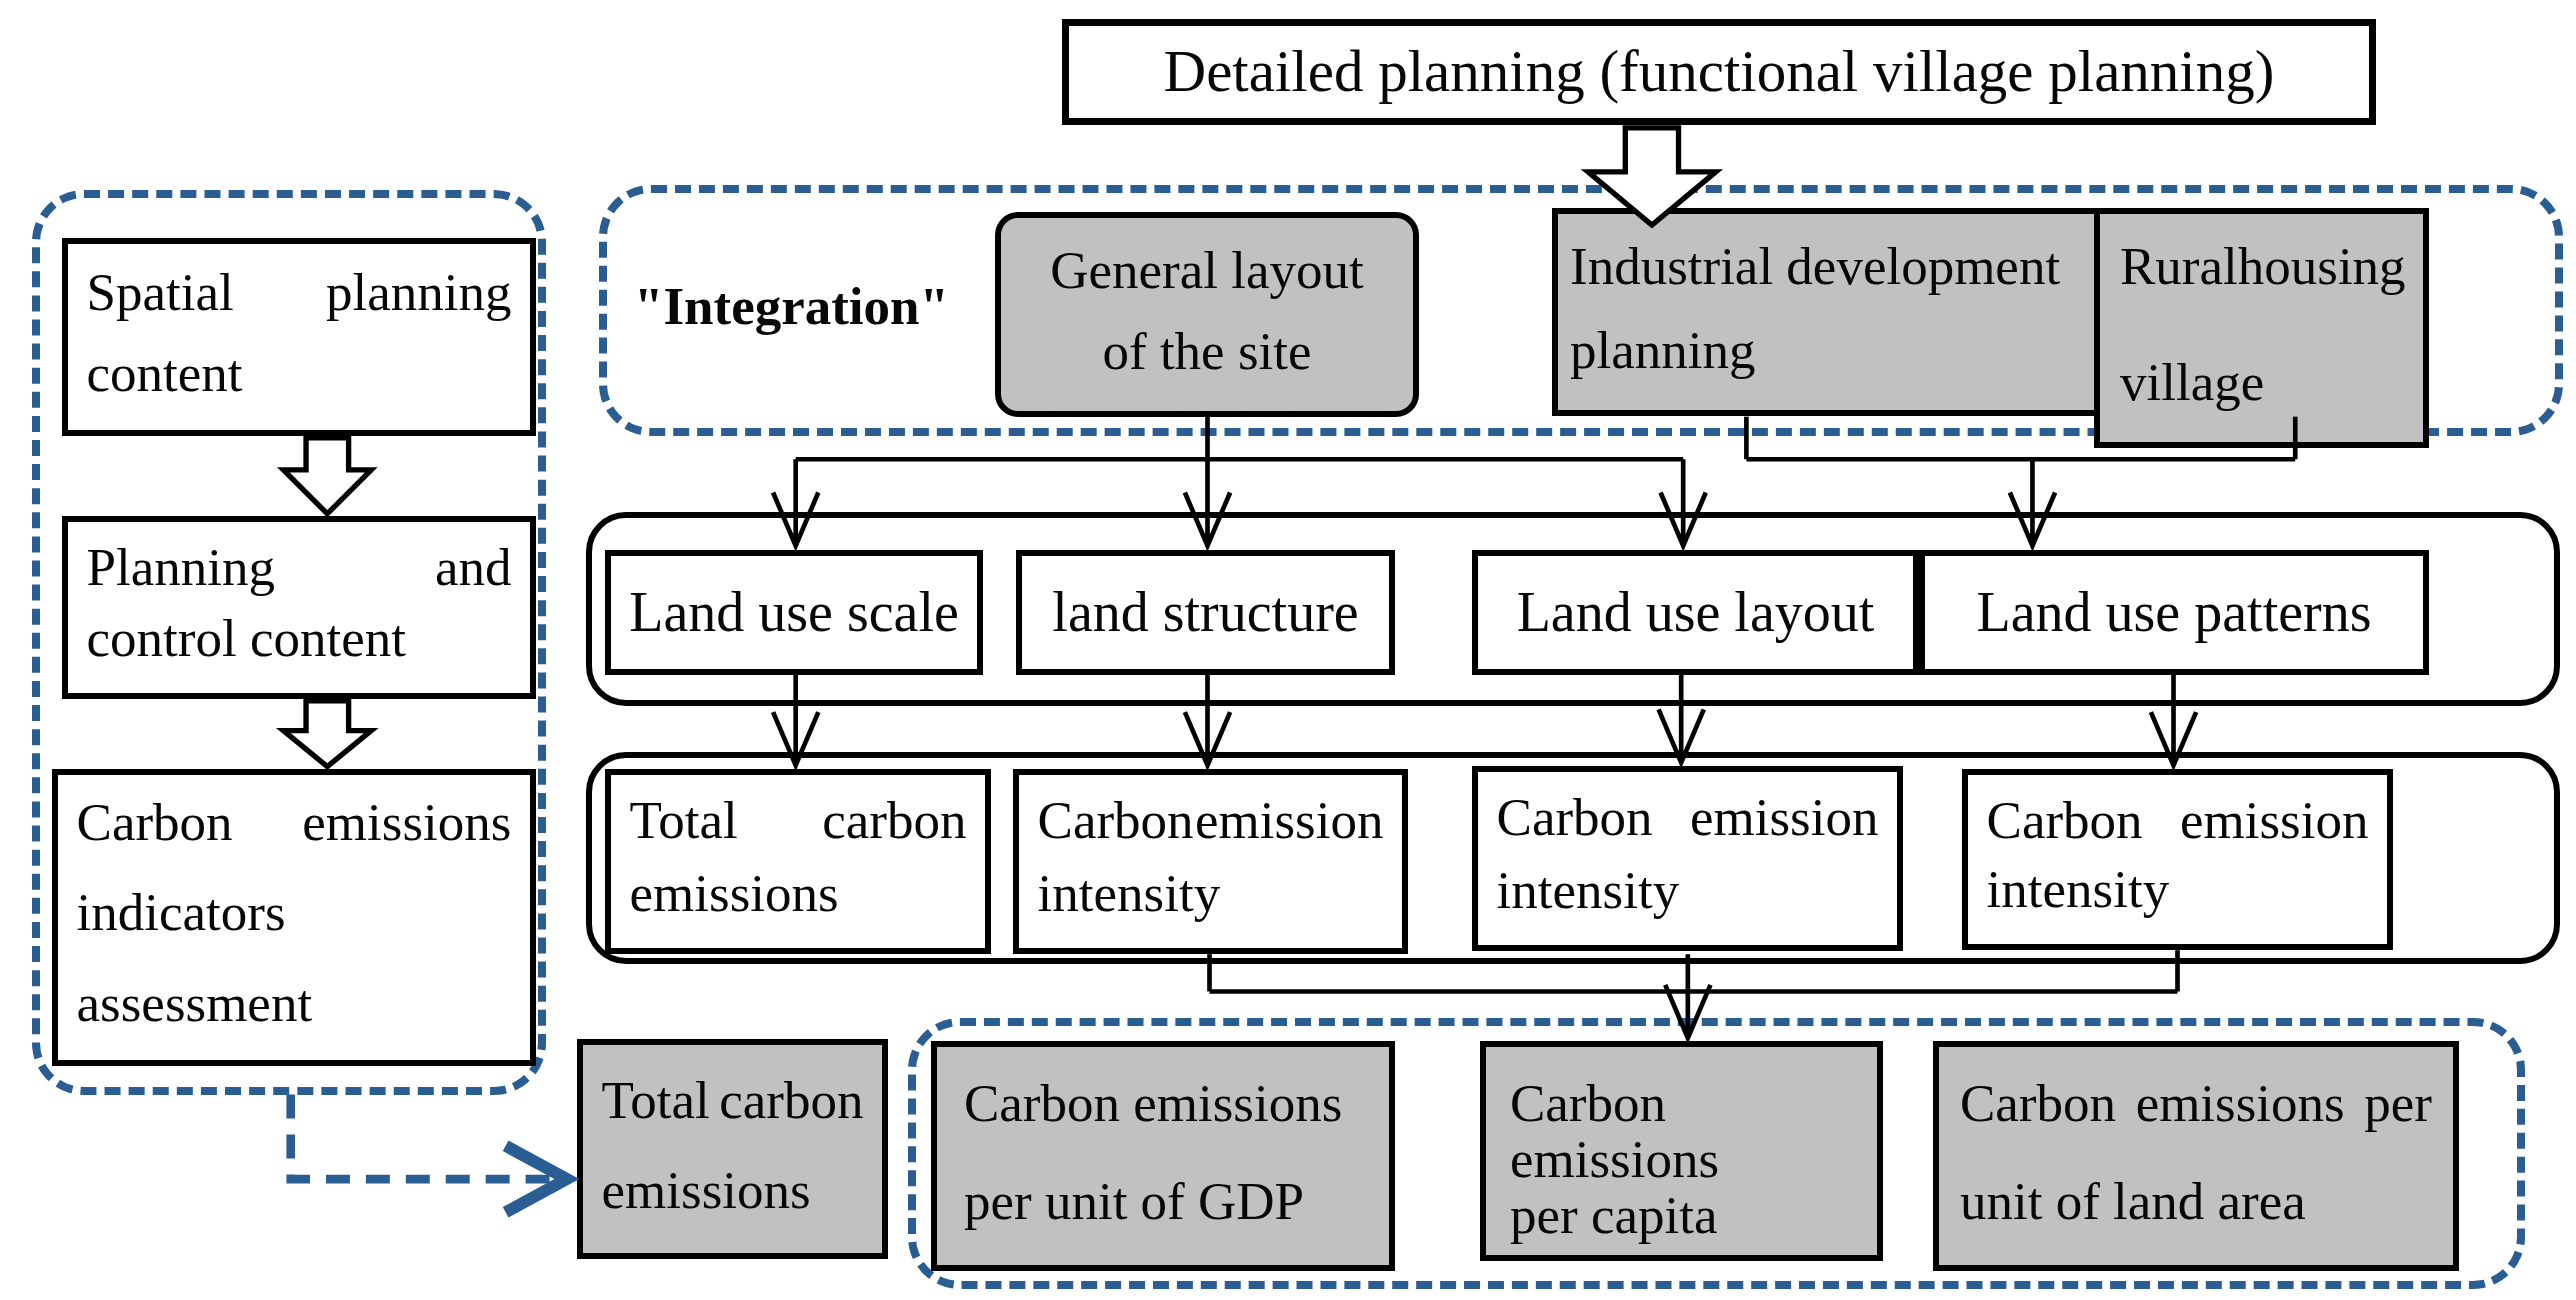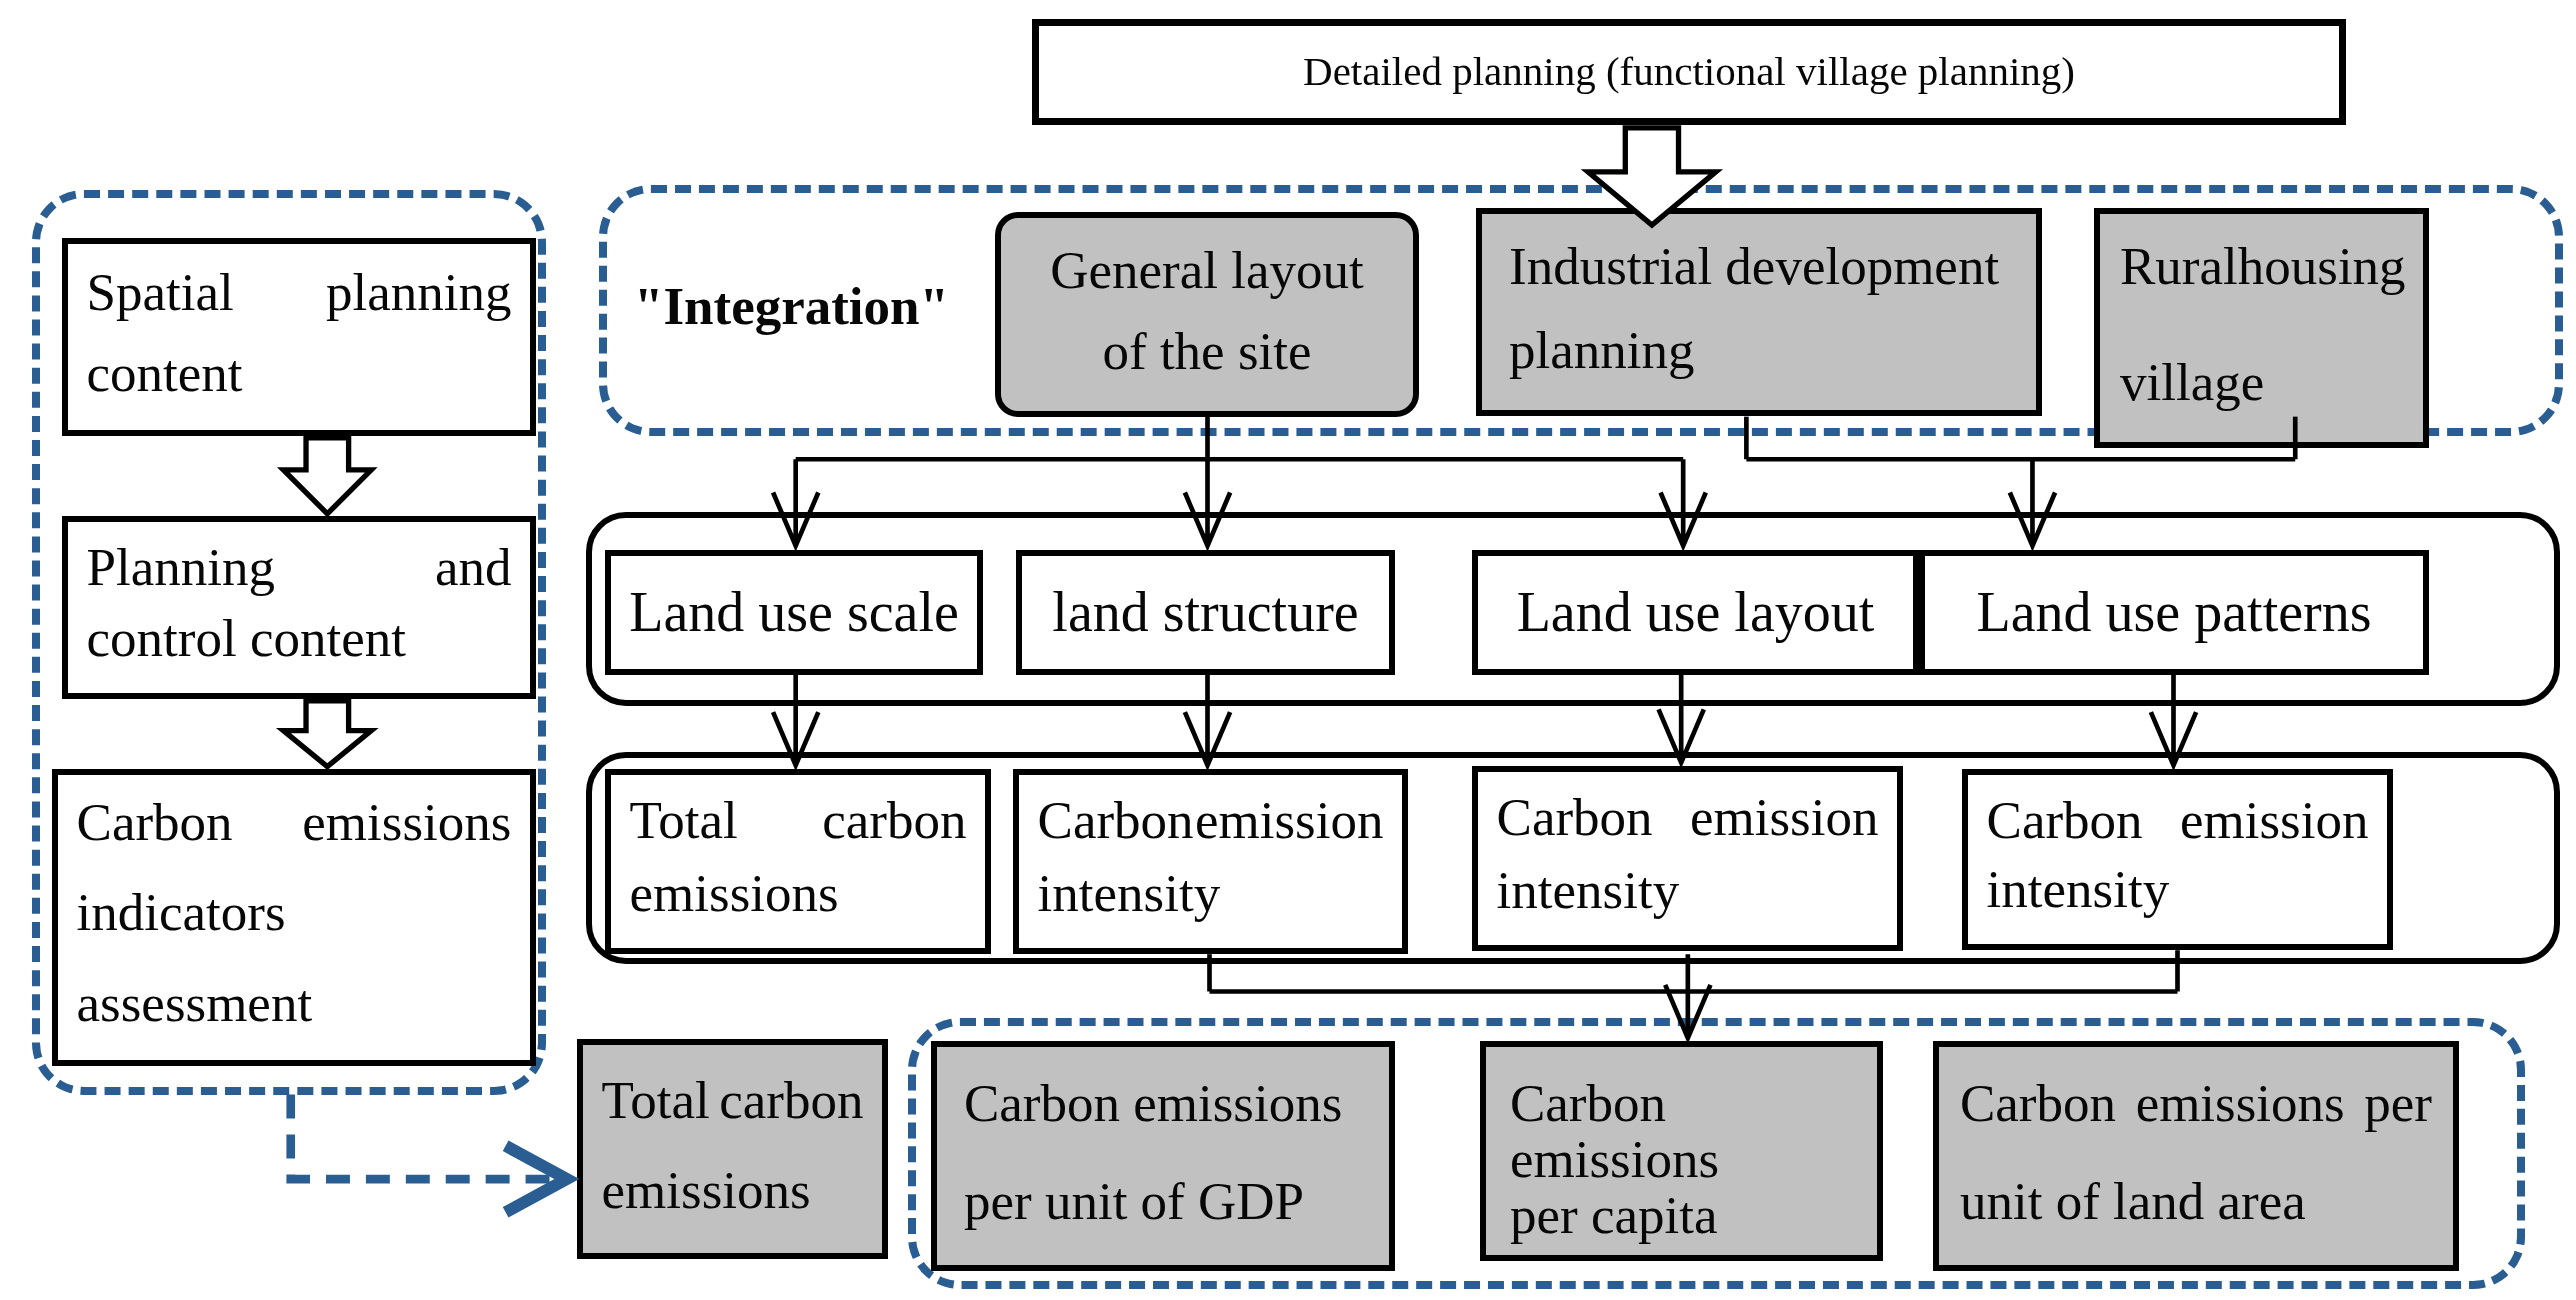--- a/index.html
+++ b/index.html
@@ -38,21 +38,21 @@
     justify-content:space-between;
     font-size:53px;
     line-height:1.06;
   }
   .gray{background:#c1c1c1;}
   .mid{flex-direction:row;align-items:center;justify-content:center;}
   
   .jl{display:flex;justify-content:space-between;}  
   .ll{display:flex;justify-content:flex-start;}     
   .cl{display:flex;justify-content:center;}         
-  #title-box{font-size:41px;border-width:7.3px;}
+  #title-box{font-size:59px;border-width:7.3px;margin-left:30px;}
   #integration-label{
     position:absolute;
     display:flex;align-items:center;justify-content:center;
     font-weight:bold;font-size:53px;
   }
   #connectors{
     position:absolute;left:0;top:0;z-index:9;
     pointer-events:none;
   }
   .land{font-size:56px;}
@@ -82,21 +82,21 @@
 
   <div class="box gray" style="left:995px;top:212px;width:424px;height:205px;padding:24px 27px 32px;border-radius:23px;">
     <div class="cl">
         <span>General layout</span>
       </div>
     <div class="cl">
         <span>of the site</span>
       </div>
   </div>
 
-  <div class="box gray" style="left:1476px;top:208px;width:566px;height:208px;padding:24px 27px 32px;">
+  <div class="box gray" style="left:1552px;top:208px;width:566px;height:208px;padding:24px 12px 32px;">
     <div class="ll">
         <span>Industrial development</span>
       </div>
     <div class="ll">
         <span>planning</span>
       </div>
   </div>
 
   <div class="box gray" style="left:2094px;top:208px;width:335px;height:240px;padding:24px 20px 32px;">
     <div class="jl">

